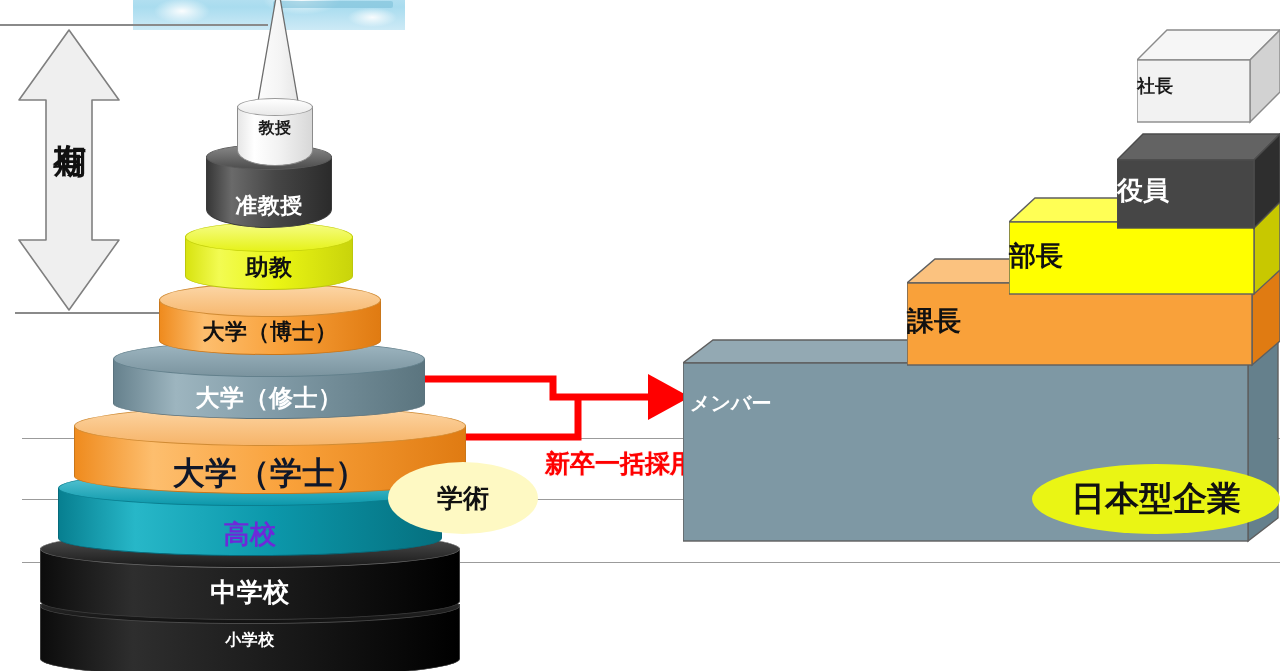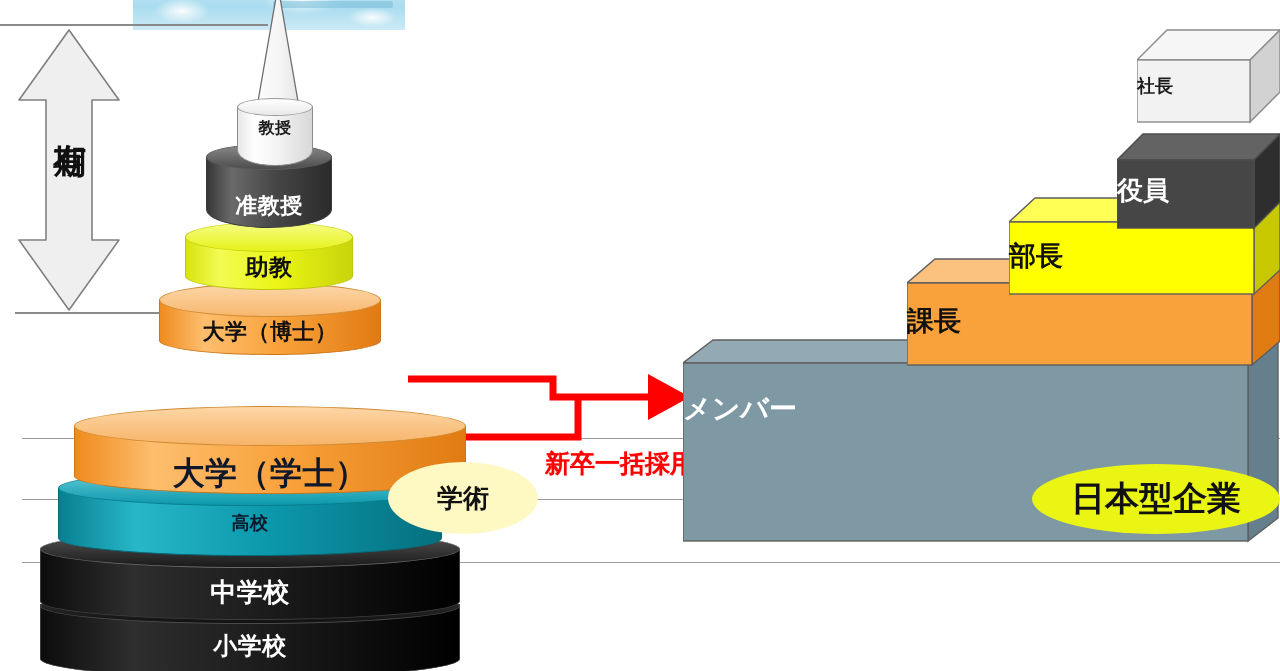--- a/index.html
+++ b/index.html
@@ -104,41 +104,46 @@
           <stop offset="100%" stop-color="#e2e2e2"></stop>
         </linearGradient>
       </defs>
       <polygon points="42,0 68,150 16,150" fill="url(#coneg)" stroke="#6d6d6d" stroke-width="1.3"></polygon>
     </svg>
   </div>
 
   <div class="cyl" style="left:40px;top:588px;width:420px;height:88px;z-index:1;">
     <div class="body" style="top:16px;height:72px;background:linear-gradient(90deg,#0c0c0c,#2e2e2e 22%,#1b1b1b 55%,#000 100%);border:1px solid #3c3c3c;border-radius:0 0 50% 50%/0 0 26% 26%;"></div>
     <div class="top" style="height:34px;background:linear-gradient(180deg,#3a3a3a,#121212);border:1px solid #4a4a4a;"></div>
-    <div class="lbl" style="top:42px;font-size:24px;color:#ffffff;">小学校</div>
+    <div class="lbl" style="top:42px;font-size:16px;color:#ffffff;">小学校</div>
   </div>
 
   <div class="cyl" style="left:40px;top:530px;width:420px;height:92px;z-index:2;">
     <div class="body" style="top:18px;height:70px;background:linear-gradient(90deg,#0c0c0c,#2e2e2e 22%,#1b1b1b 55%,#000 100%);border:1px solid #3c3c3c;border-radius:0 0 50% 50%/0 0 26% 26%;"></div>
     <div class="top" style="height:36px;background:linear-gradient(180deg,#585858,#1a1a1a);border:1px solid #6a6a6a;"></div>
     <div class="lbl" style="top:45px;font-size:26px;color:#ffffff;">中学校</div>
   </div>
 
   <div class="cyl" style="left:58px;top:470px;width:384px;height:92px;z-index:3;">
     <div class="body" style="top:18px;height:66px;background:linear-gradient(90deg,#077f90,#27b7c8 20%,#0c98ab 55%,#05707f 100%);border:1px solid #06697a;border-radius:0 0 50% 50%/0 0 26% 26%;"></div>
     <div class="top" style="height:34px;background:linear-gradient(180deg,#66cddb,#0c98ab);border:1px solid #0a7f90;"></div>
-    <div class="lbl" style="top:41px;font-size:18px;color:#0f172a;">高校</div>
+    <div class="lbl" style="top:47px;font-size:26px;color:#6d28d9;">高校</div>
   </div>
 
   <div class="cyl" style="left:74px;top:406px;width:392px;height:96px;z-index:4;">
     <div class="body" style="top:20px;height:66px;background:linear-gradient(90deg,#ef8b1e,#fdbe6e 20%,#f9a13a 55%,#e07b12 100%);border:1px solid #c9761a;border-radius:0 0 50% 50%/0 0 26% 26%;"></div>
     <div class="top" style="height:38px;background:linear-gradient(180deg,#fdd6a5,#f6b469);border:1px solid #d08b34;"></div>
     <div class="lbl" style="top:46px;font-size:32px;color:#0f172a;">大学（学士）</div>
   </div>
 
+  <div class="cyl" style="left:113px;top:341px;width:312px;height:88px;z-index:5;">
+    <div class="body" style="top:18px;height:58px;background:linear-gradient(90deg,#66818d,#9db5bf 20%,#7e98a4 55%,#5b757f 100%);border:1px solid #5a727d;border-radius:0 0 50% 50%/0 0 26% 26%;"></div>
+    <div class="top" style="height:34px;background:linear-gradient(180deg,#9fb7c2,#7b949f);border:1px solid #63808c;"></div>
+    <div class="lbl" style="top:41px;font-size:24px;color:#ffffff;">大学（修士）</div>
+  </div>
 
   <div class="cyl" style="left:159px;top:283px;width:222px;height:82px;z-index:6;">
     <div class="body" style="top:16px;height:54px;background:linear-gradient(90deg,#ef8b1e,#fdbe6e 20%,#f9a13a 55%,#e07b12 100%);border:1px solid #c9761a;border-radius:0 0 50% 50%/0 0 26% 26%;"></div>
     <div class="top" style="height:32px;background:linear-gradient(180deg,#fcd7a8,#f7b86f);border:1px solid #d08b34;"></div>
     <div class="lbl" style="top:34px;font-size:22px;color:#111;">大学（博士）</div>
   </div>
 
   <div class="cyl" style="left:185px;top:222px;width:168px;height:78px;z-index:7;">
     <div class="body" style="top:14px;height:52px;background:linear-gradient(90deg,#d8e310,#f2fb52 20%,#eaf514 55%,#c9d40b 100%);border:1px solid #bcc70c;border-radius:0 0 50% 50%/0 0 26% 26%;"></div>
     <div class="top" style="height:28px;background:linear-gradient(180deg,#f6fd86,#e6f21a);border:1px solid #c4d00c;"></div>
@@ -164,21 +169,21 @@
   <div class="ellipse" style="left:1032px;top:464px;width:248px;height:70px;background:#eaf514;font-size:34px;z-index:10;">
     <span>日本型企業</span>
   </div>
 
   <div class="step" style="left:683px;top:318px;width:600px;height:245px;z-index:3;">
     <svg width="600" height="245" viewBox="0 0 600 245">
       <polygon points="0,45 30,22 595,22 565,45" fill="#93a9b3" stroke="#5f5f5f" stroke-width="1.4"></polygon>
       <polygon points="565,45 595,22 595,200 565,223" fill="#65808c" stroke="#5f5f5f" stroke-width="1.4"></polygon>
       <rect x="0" y="45" width="565" height="178" fill="#7e98a4" stroke="#5f5f5f" stroke-width="1.4"></rect>
     </svg>
-    <div class="lbl" style="left:0;width:565px;top:72px;font-size:28px;color:#ffffff;">メンバー</div>
+    <div class="lbl" style="left:0;width:565px;top:72px;font-size:20px;color:#ffffff;padding-left:7px;">メンバー</div>
   </div>
 
   <div class="step" style="left:907px;top:251px;width:376px;height:120px;z-index:4;">
     <svg width="376" height="120" viewBox="0 0 376 120">
       <polygon points="0,32 28,8 373,8 345,32" fill="#fbc27f" stroke="#5f5f5f" stroke-width="1.4"></polygon>
       <polygon points="345,32 373,8 373,90 345,114" fill="#e07b12" stroke="#5f5f5f" stroke-width="1.4"></polygon>
       <rect x="0" y="32" width="345" height="82" fill="#f9a13a" stroke="#5f5f5f" stroke-width="1.4"></rect>
     </svg>
     <div class="lbl" style="left:0;width:345px;top:52px;font-size:27px;color:#111;">課長</div>
   </div>

